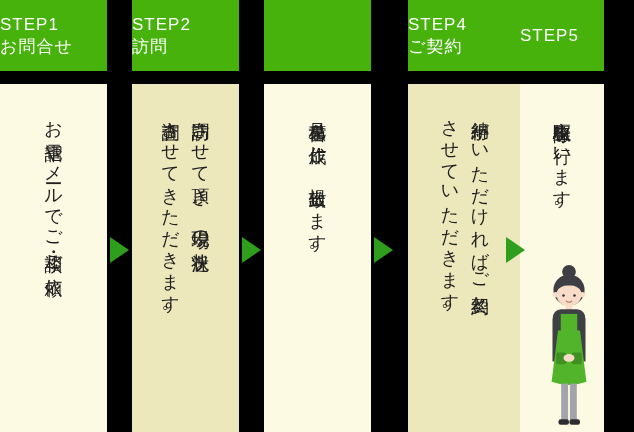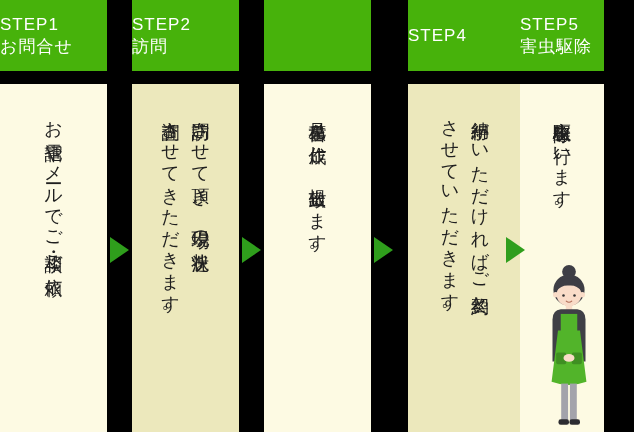--- a/index.html
+++ b/index.html
@@ -97,33 +97,33 @@
     <div class="bd cream">
       <div class="vtext">
         <span class="vline">見積書を作成し、提出致します。</span>
       </div>
     </div>
   </div>
 
   <div class="col col4">
     <div class="hdr">
       <span>STEP4</span>
+      <span>ご契約</span>
     </div>
     <div class="bd khaki">
       <div class="vtext">
         <span class="vline">納得がいただければご契約と</span>
         <span class="vline">させていただきます。</span>
       </div>
     </div>
   </div>
 
   <div class="col col5">
     <div class="hdr">
       <span>STEP5</span>
-      <span>害虫駆除</span>
     </div>
     <div class="bd cream">
       <div class="vtext">
         <span class="vline">害虫駆除を行います。</span>
       </div>
 
       <svg class="staff" viewBox="0 0 72 182" aria-hidden="true">
 
         <circle cx="36" cy="10" r="7.5" fill="#3e3e45"></circle>
 

